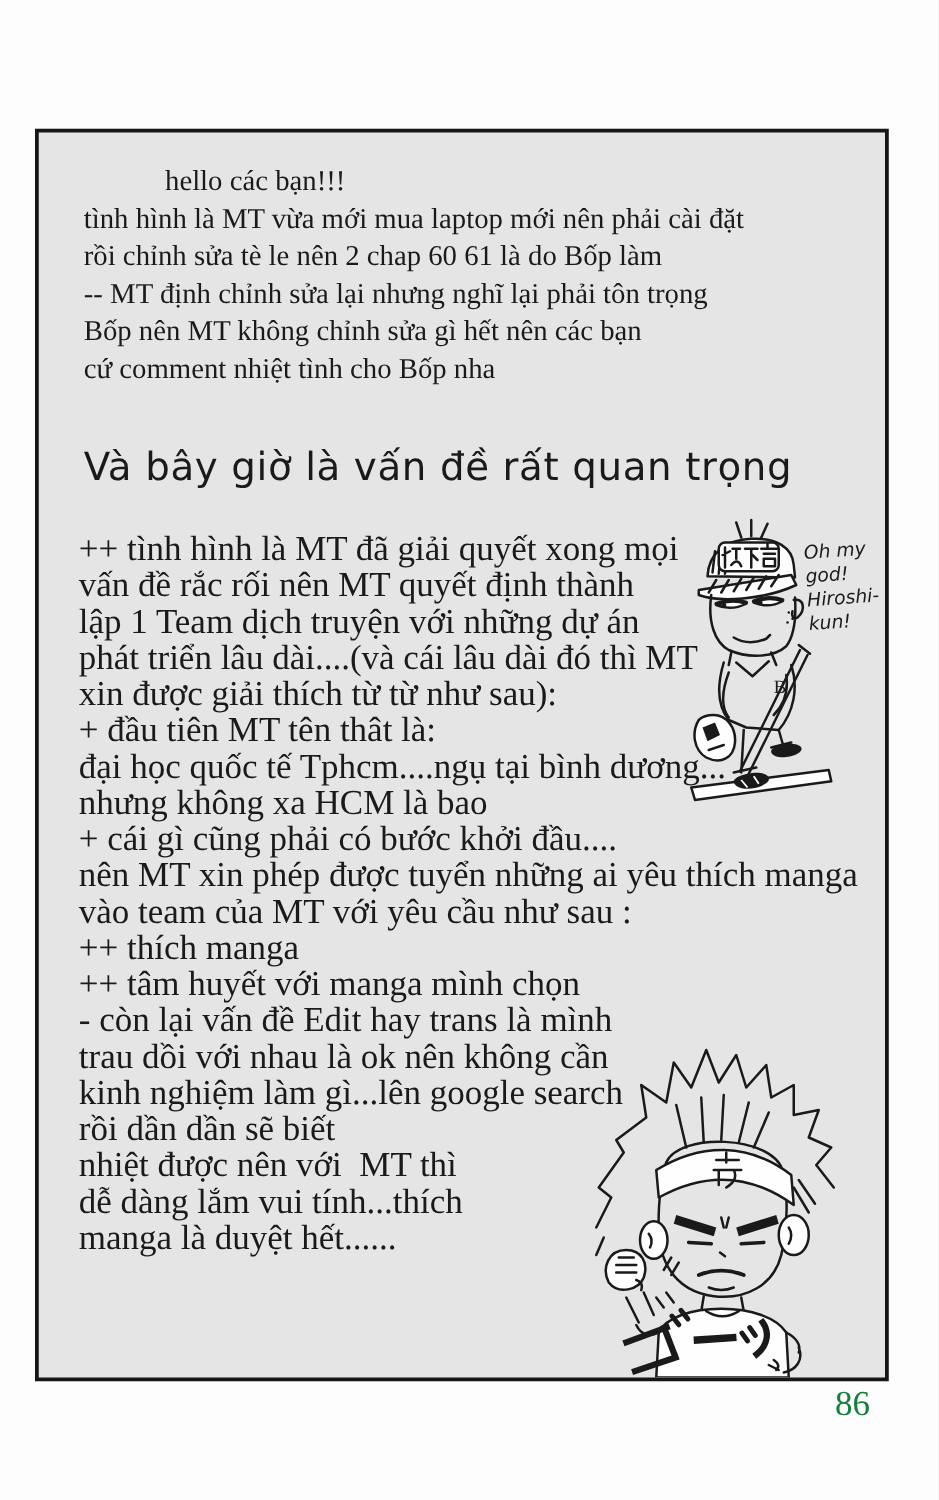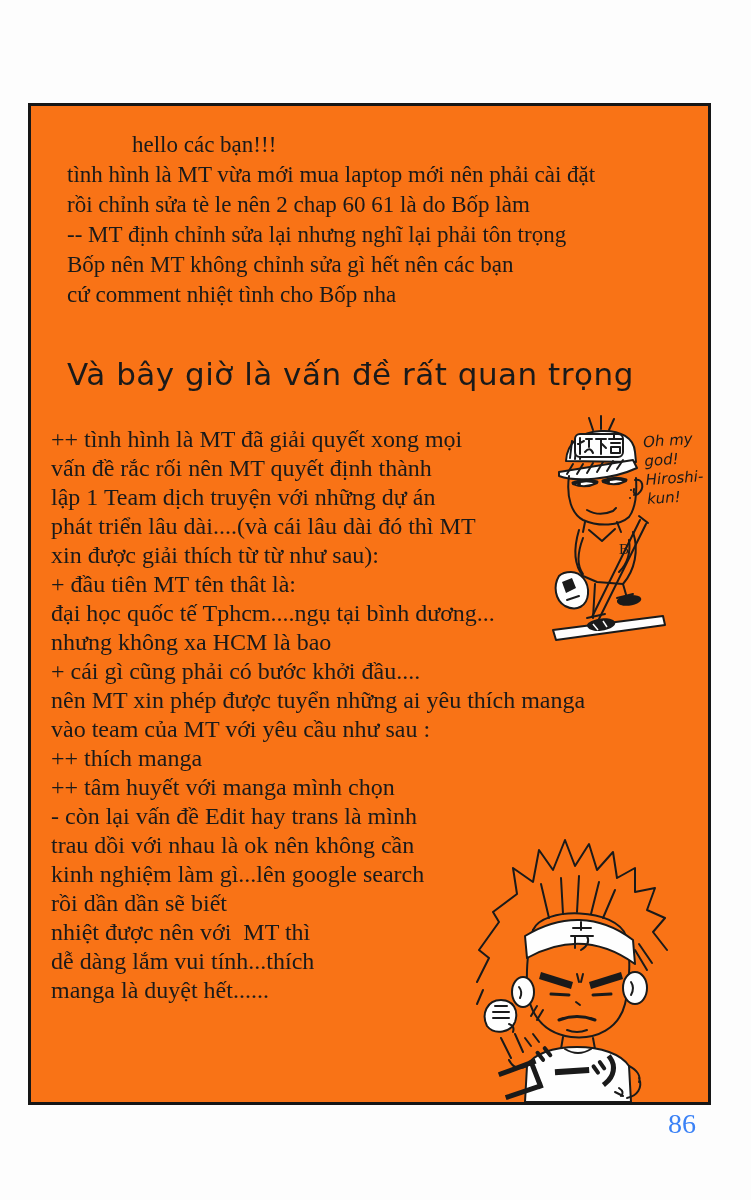--- a/index.html
+++ b/index.html
@@ -3,40 +3,40 @@
 <meta charset="utf-8">
 <style>
   html,body{margin:0;padding:0}
   body{
     width:751px;height:1200px;position:relative;overflow:hidden;
     background:#fdfdfd;color:#1a1a1a;
     font-family:"Liberation Serif","DejaVu Serif",serif;
   }
   .frame{
     position:absolute;left:28px;top:103px;width:677px;height:996px;
-    border:3px solid #161616;background:#f97316;
+    border:3px solid #161616;background:#e5e5e5;
   }
   .line{white-space:pre}
   .intro{position:absolute;left:36px;top:24px;font-size:23px;line-height:30px}
   .intro .first{margin-left:65px}
   .heading{
     position:absolute;left:36px;top:250px;font-size:31px;
     font-family:"DejaVu Sans",sans-serif;letter-spacing:.5px;
     white-space:pre;
   }
-  .main{position:absolute;left:20px;top:319px;font-size:24px;line-height:29px}
+  .main{position:absolute;left:32px;top:319px;font-size:28px;line-height:29px}
   .fig1{position:absolute;left:514px;top:308px;width:130px;height:240px}
   .fig2{position:absolute;left:438px;top:724px;width:235px;height:272px}
   .speech{
     position:absolute;left:614px;top:324px;width:90px;
     font-family:"DejaVu Sans",sans-serif;font-style:italic;font-size:15px;
     line-height:19px;transform:rotate(-4deg);
   }
   .page-num{
-    position:absolute;left:668px;top:1108px;font-size:28px;color:#3b82f6;
+    position:absolute;left:668px;top:1108px;font-size:28px;color:#15803d;
     font-family:"Liberation Serif",serif;
   }
   svg{display:block}
   .ink{stroke:#1a1a1a;fill:none;stroke-width:2;stroke-linecap:round;stroke-linejoin:round}
   .ink-thick{stroke:#1a1a1a;fill:none;stroke-width:3;stroke-linecap:round;stroke-linejoin:round}
   .ink-fill{fill:#1a1a1a;stroke:none}
   .paper-fill{fill:#fefefe;stroke:#1a1a1a;stroke-width:2;stroke-linejoin:round}
   .sfx-stroke{stroke:#1a1a1a;fill:none;stroke-width:5;stroke-linecap:square}
   .sfx-thin{stroke:#1a1a1a;fill:none;stroke-width:4;stroke-linecap:round}
 </style>

